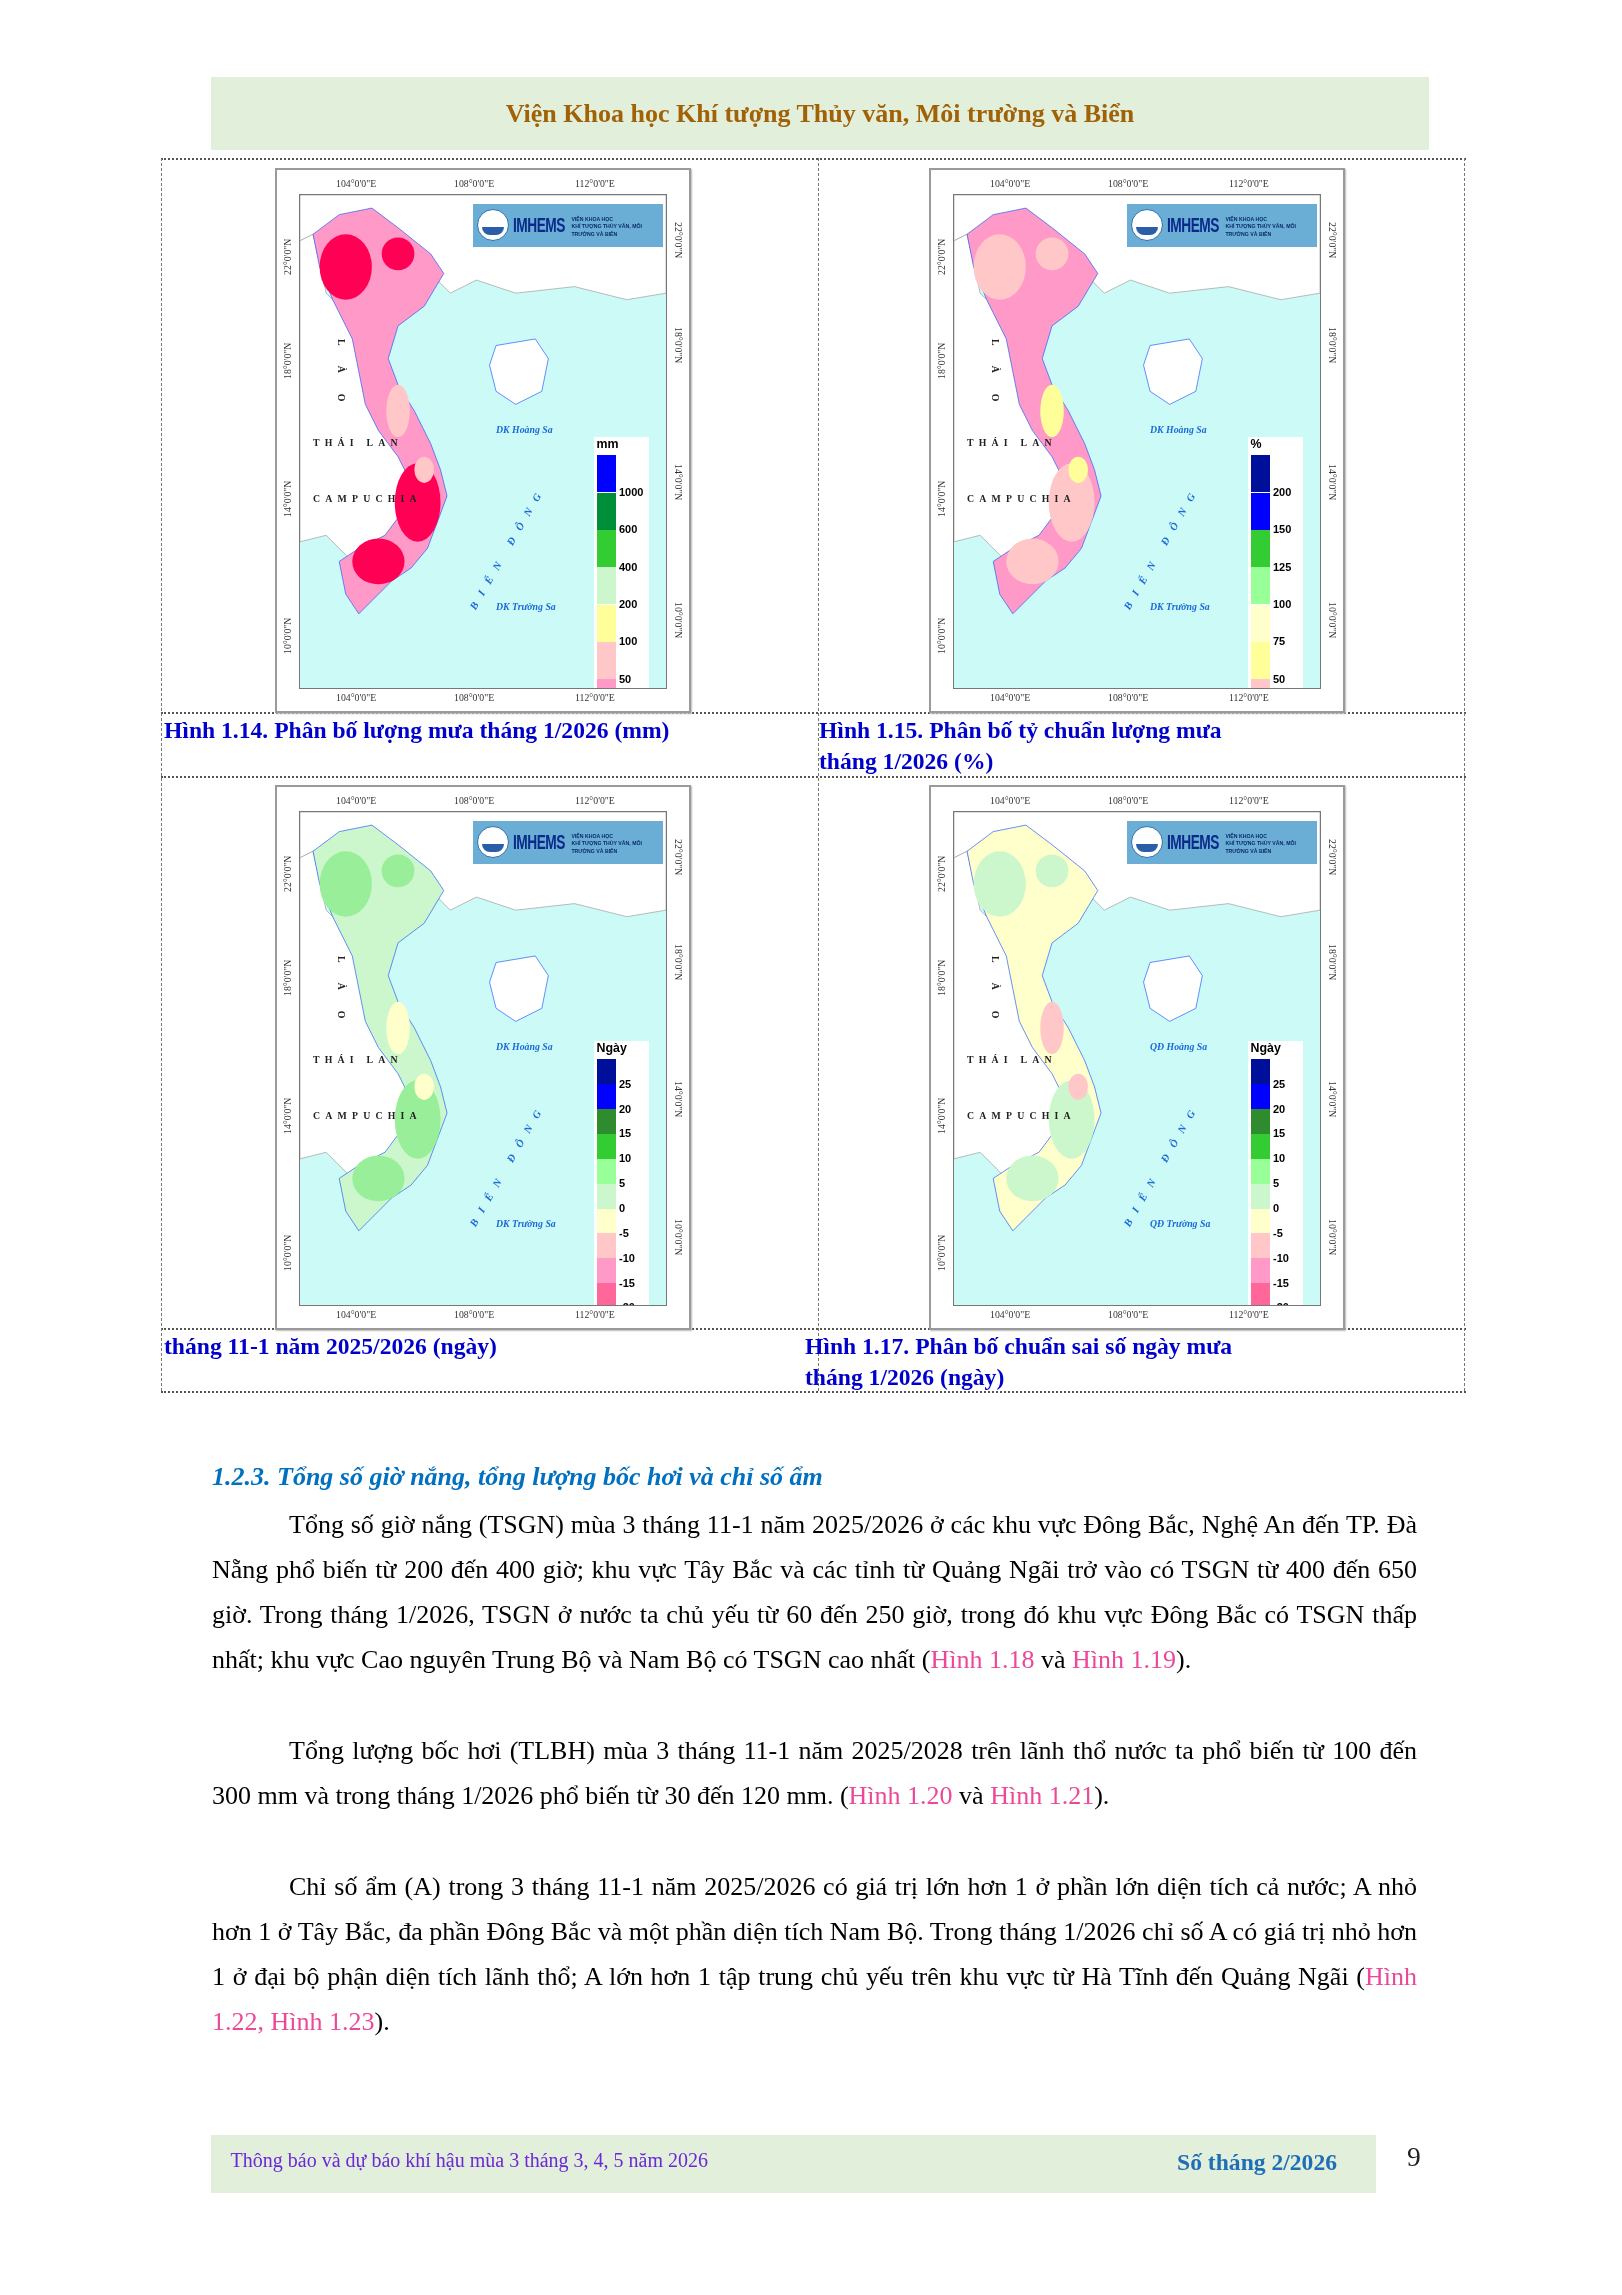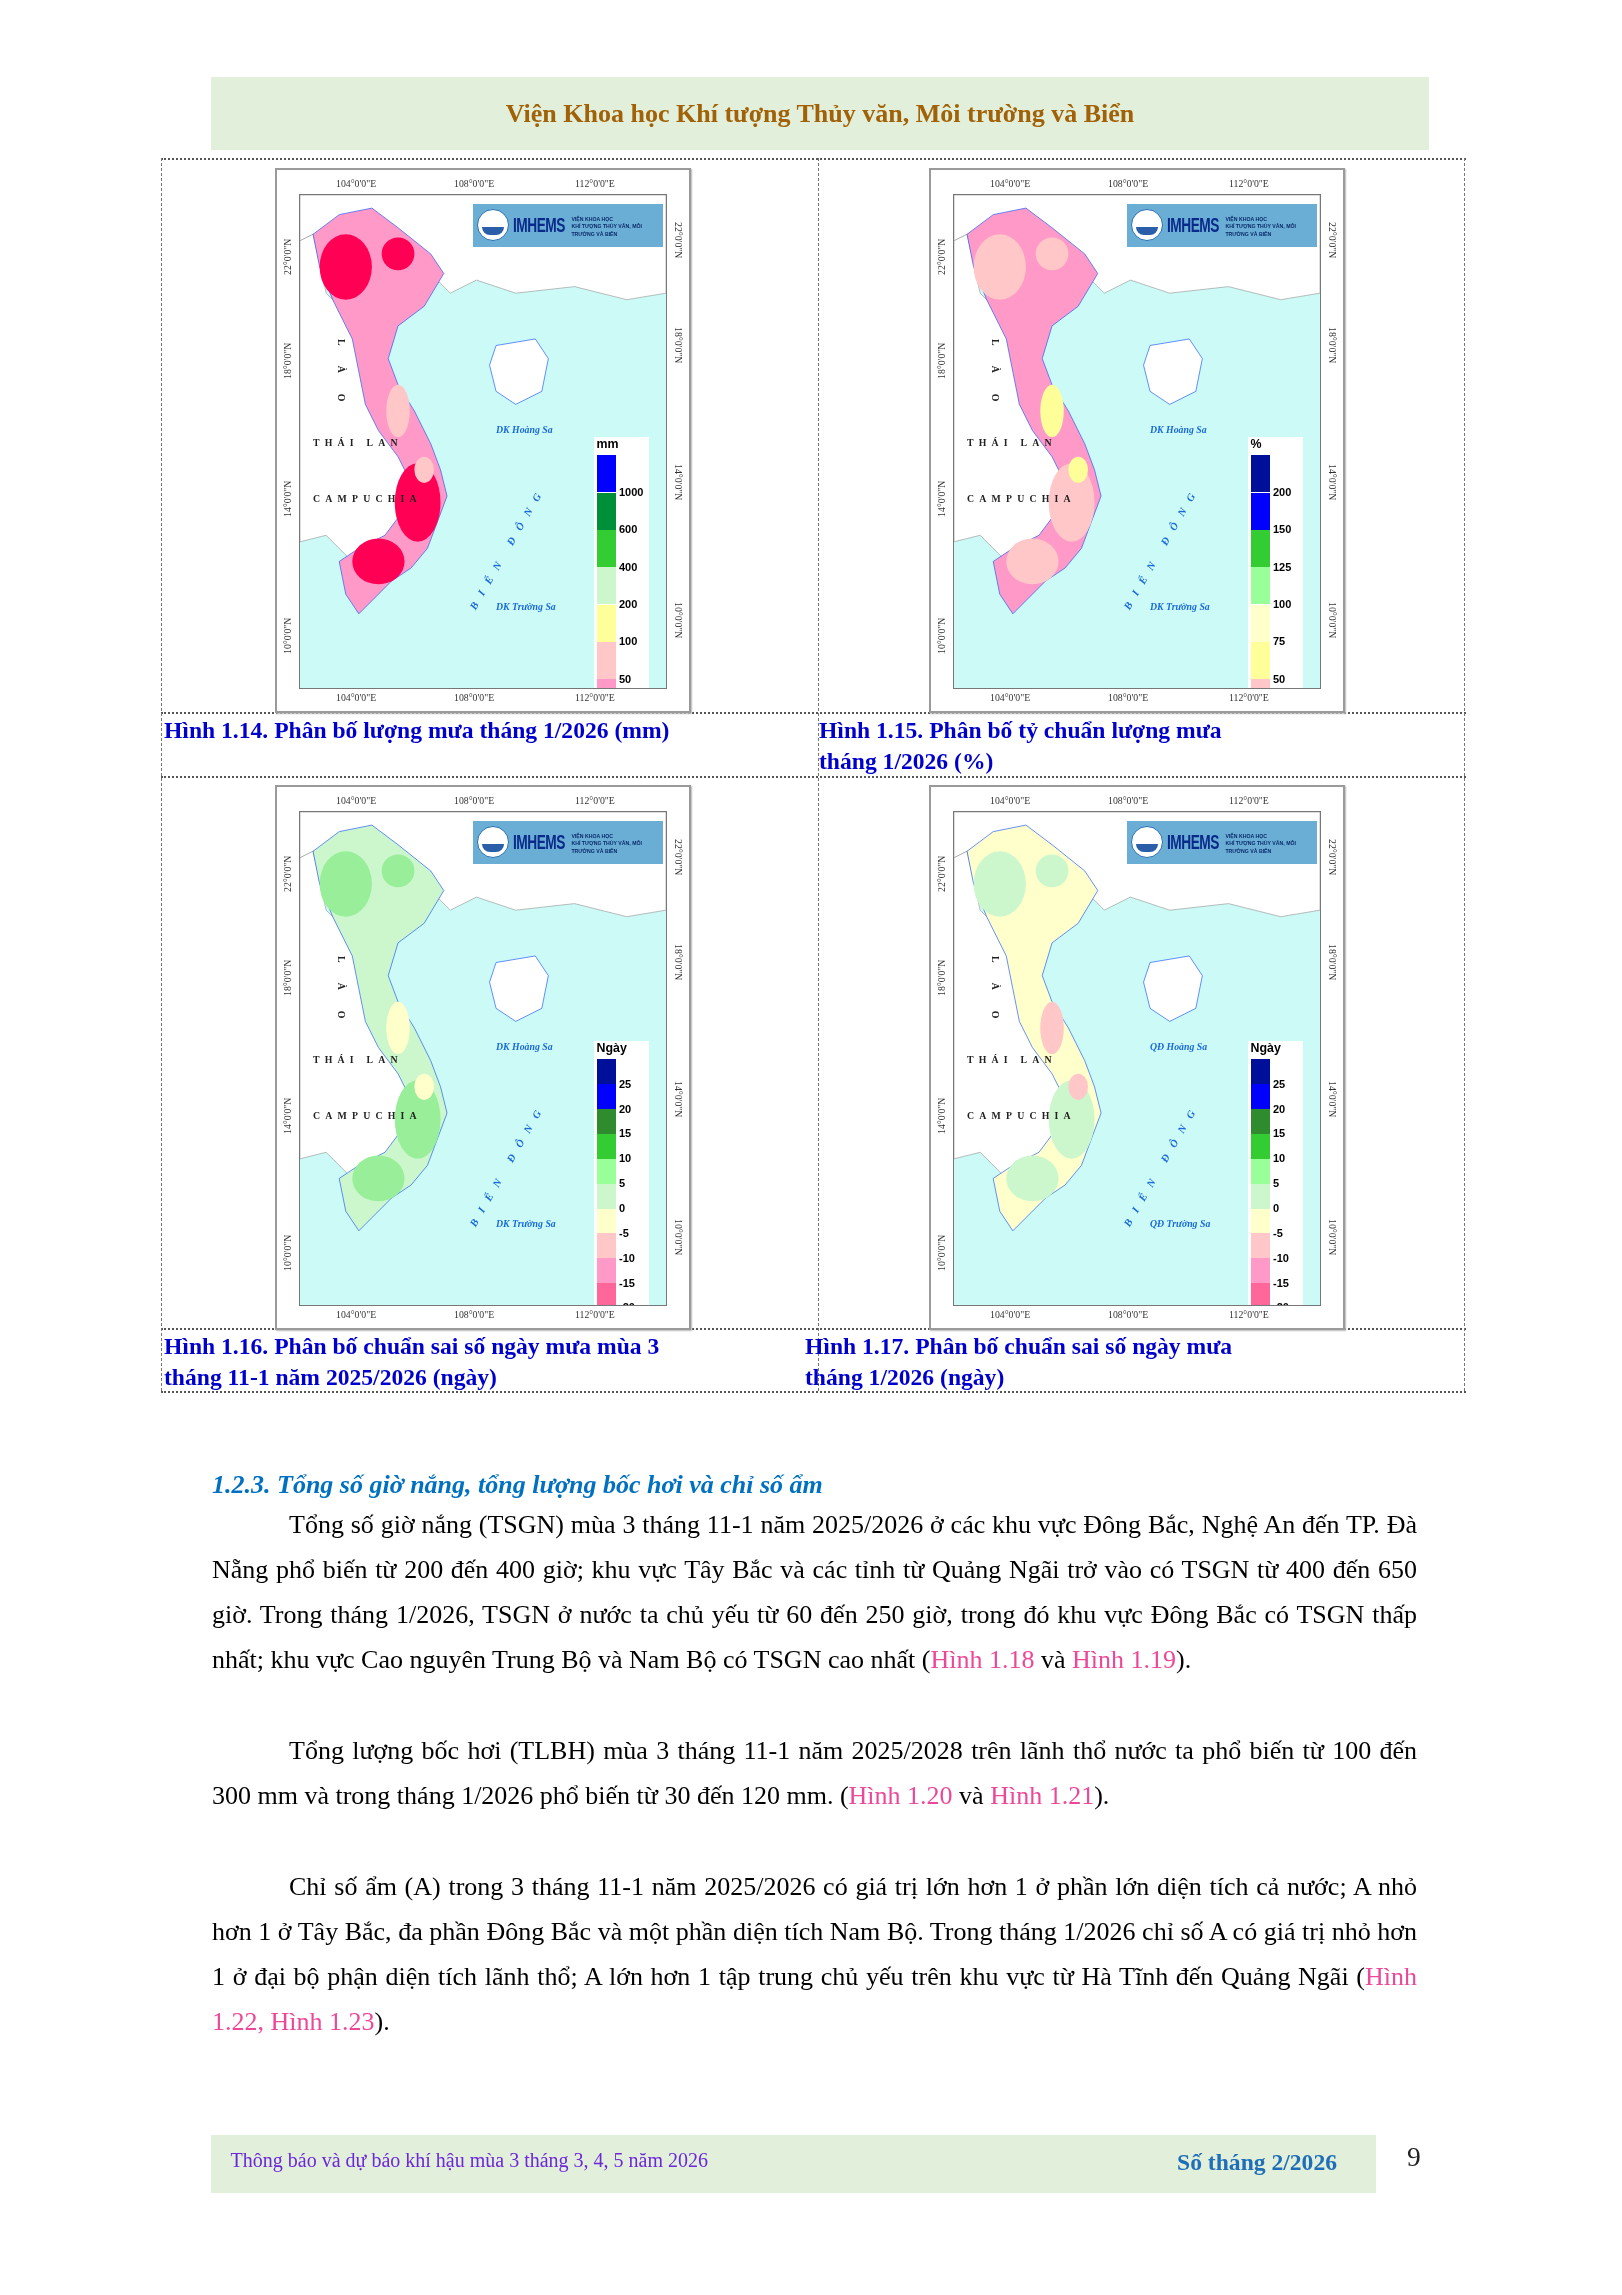--- a/index.html
+++ b/index.html
@@ -26,21 +26,21 @@
   .legend { position:absolute; background:#fff; font-family:"Liberation Sans", sans-serif; }
   .legend-title { position:absolute; left:2.6px; top:0; font-weight:bold; font-size:12.4px; }
   .legend-swatch { position:absolute; left:2.6px; width:19.6px; }
   .legend-label { position:absolute; left:25px; font-weight:bold; font-size:11px; }
 
   .country { position:absolute; font-family:"Liberation Serif", serif; font-weight:bold; letter-spacing:5.2px; font-size:9.8px; color:#222; }
   .sea-label { position:absolute; font-family:"Liberation Serif", serif; font-style:italic; font-weight:bold; color:#1a6ad8; font-size:9.8px; }
 
   .caption { position:absolute; text-align:left; color:#0000cc; font-weight:bold; font-size:23.6px; line-height:31px; font-family:"Liberation Serif", serif; }
 
-  .section-title { position:absolute; left:212px; top:1462px; color:#0070c0; font-style:italic; font-weight:bold; font-size:26px;margin-top:8px; }
+  .section-title { position:absolute; left:212px; top:1462px; color:#0070c0; font-style:italic; font-weight:bold; font-size:26px; }
   .para { position:absolute; left:212px; width:1205px; font-size:26px; line-height:45px; text-align:justify; text-indent:77px; font-family:"Liberation Serif", serif; }
   .link { color:#ec4899; }
 
   .footer-band { position:absolute; left:211px; top:2135px; width:1165px; height:58px; background:#e2efda; }
   .footer-left { position:absolute; left:19.6px; top:14.4px; color:#6d28d9; font-size:20px; }
   .footer-right { position:absolute; right:39px; top:14.4px; color:#1f6fb8; font-size:23.6px; font-weight:bold; }
   .page-num { position:absolute; left:1407px; top:2141px; font-size:27.5px; color:#222; }
 
   .compass { position:absolute; }
 </style>
@@ -346,21 +346,20 @@
   </div>
 
 <div class="caption" style="left:164px; top:715px; width:652px;">
   <div>Hình 1.14. Phân bố lượng mưa tháng 1/2026 (mm)</div>
 </div>
 <div class="caption" style="left:819px; top:715px; width:645px;">
   <div>Hình 1.15. Phân bố tỷ chuẩn lượng mưa</div>
   <div>tháng 1/2026 (%)</div>
 </div>
 <div class="caption" style="left:164px; top:1331px; width:652px;">
-  <div>Hình 1.16. Phân bố chuẩn sai số ngày mưa mùa 3</div>
   <div>tháng 11-1 năm 2025/2026 (ngày)</div>
 </div>
 <div class="caption" style="left:805px; top:1331px; width:645px;">
   <div>Hình 1.17. Phân bố chuẩn sai số ngày mưa</div>
   <div>tháng 1/2026 (ngày)</div>
 </div>
 
 <div class="section-title">1.2.3. Tổng số giờ nắng, tổng lượng bốc hơi và chỉ số ẩm</div>
 
 <div class="para" style="top:1502px;">

